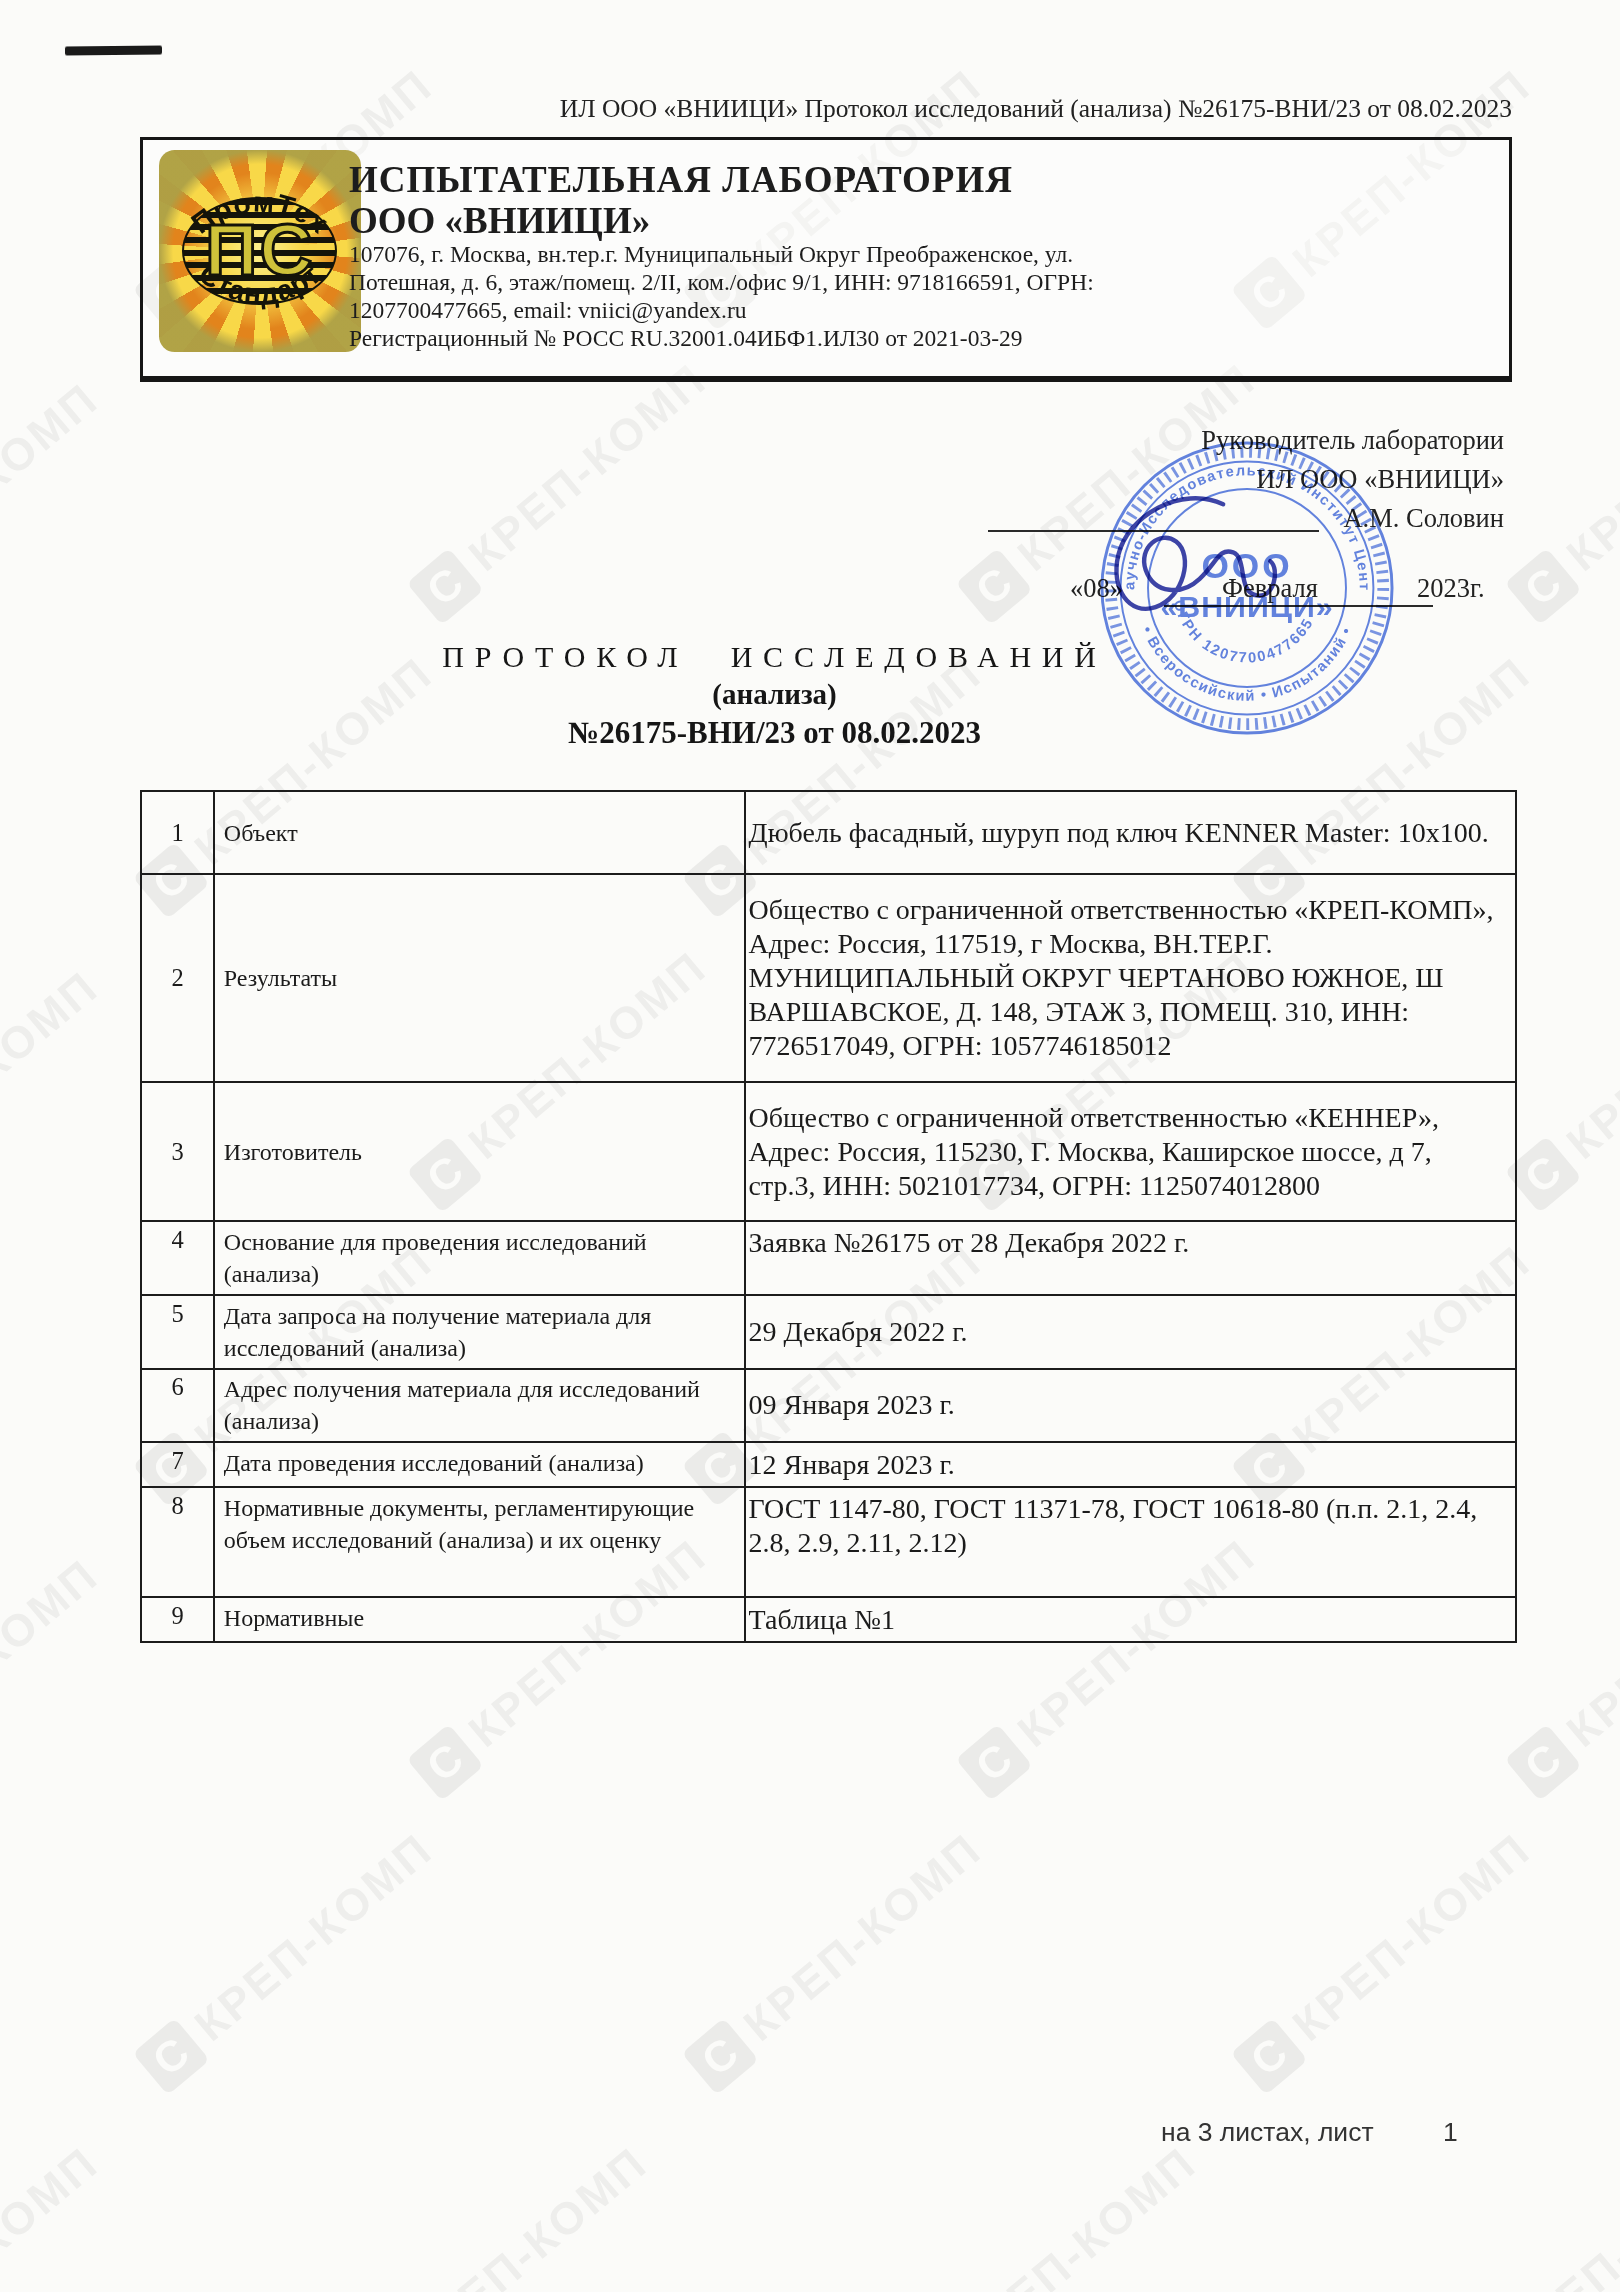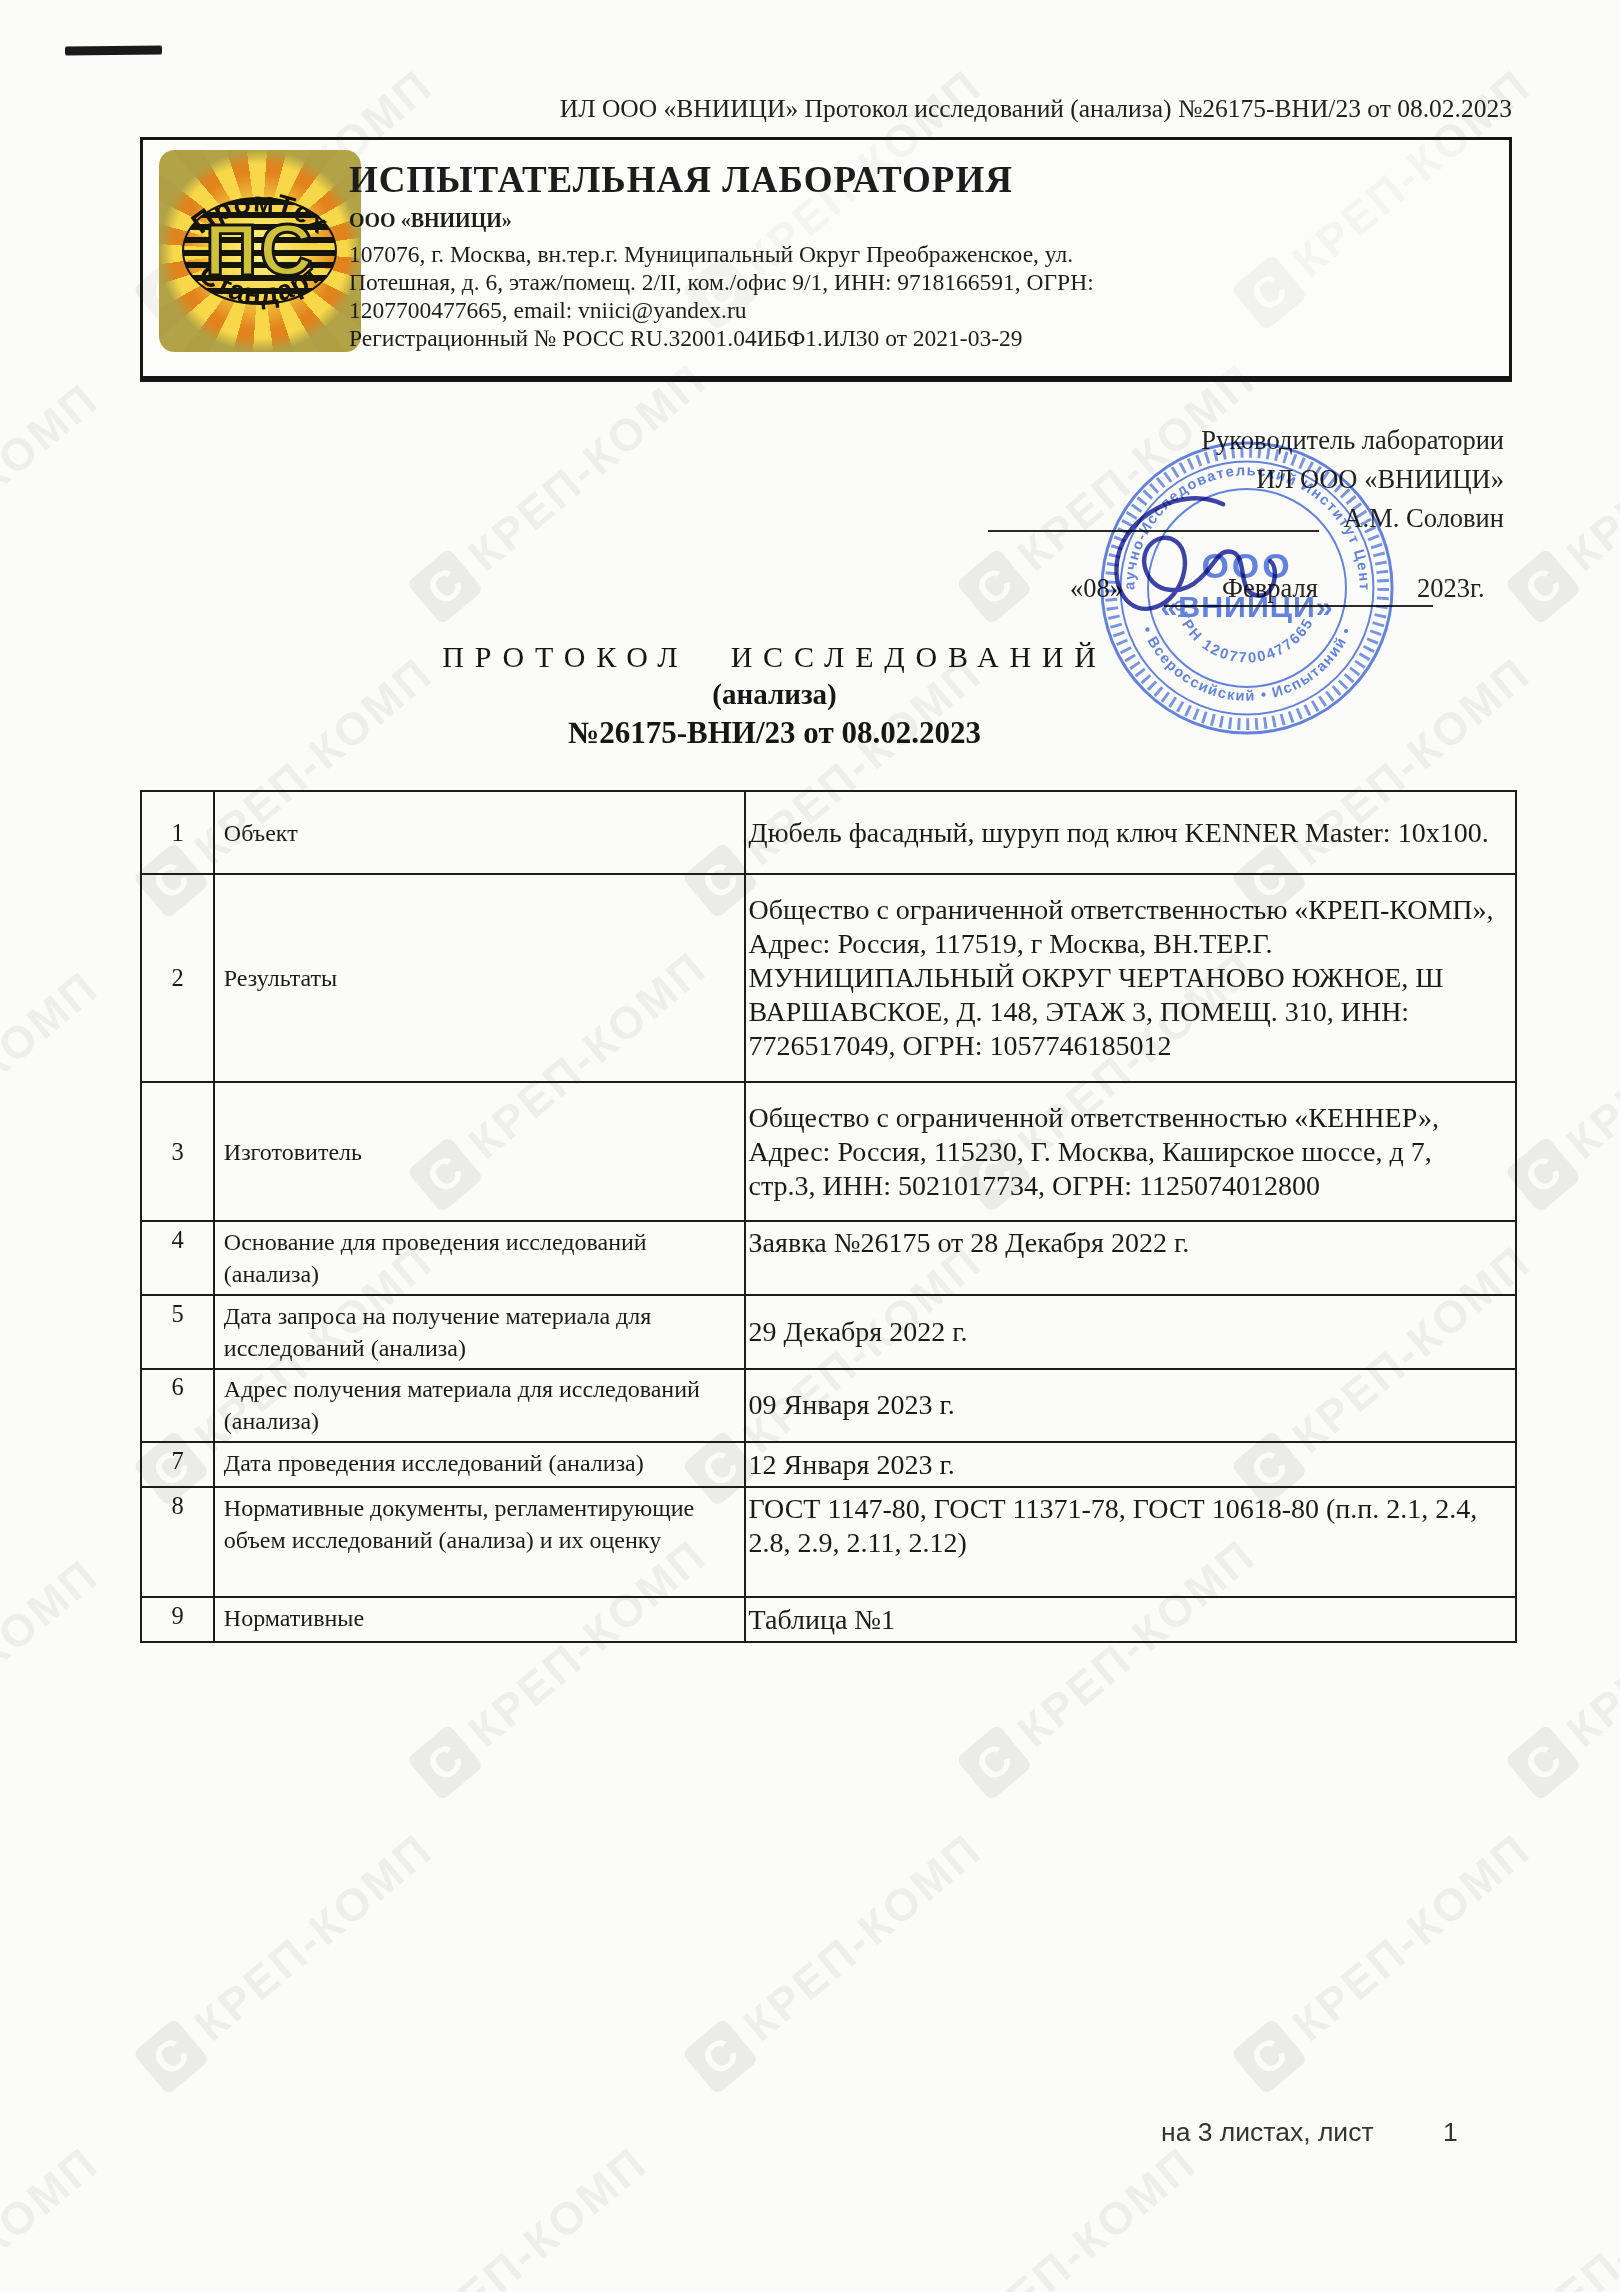--- a/index.html
+++ b/index.html
@@ -40,21 +40,21 @@
     border:2.9px solid #14140a;box-sizing:border-box;
   }
   .logo-mono{
     position:absolute;left:0;top:53px;width:202px;text-align:center;
     font-family:"Liberation Sans",sans-serif;font-weight:bold;font-size:73px;line-height:94px;
     color:#cfc23a;-webkit-text-stroke:2.9px #14140a;letter-spacing:2px;
   }
   .logo-arc{font-family:"Liberation Sans",sans-serif;font-weight:bold;font-size:29px;fill:#131308;letter-spacing:1px;}
   .lab-text{position:absolute;left:206px;top:17.6px;width:1127px;text-align:left;}
   .lab-title{font-size:37px;font-weight:bold;line-height:43px;letter-spacing:1px;}
-  .lab-org{font-size:20px;font-weight:bold;line-height:39px;}
+  .lab-org{font-size:37px;font-weight:bold;line-height:39px;}
   .lab-addr{font-size:23.5px;line-height:28px;}
   
   .sig-lines{position:absolute;top:421px;right:116px;text-align:right;font-size:26.5px;line-height:39px;color:#222;}
   .sig-underline{position:absolute;left:988px;top:530px;width:331px;border-top:2px solid #2a2a2a;}
   .date-row{position:absolute;left:1070px;top:573px;font-size:26.5px;color:#222;white-space:nowrap;}
   .date-month{display:inline-block;width:294px;text-align:center;}
   .date-underline{position:absolute;left:1164px;top:605px;width:269px;border-top:2px solid #2a2a2a;}
   .stamp{position:absolute;left:1100px;top:441px;width:294px;height:294px;mix-blend-mode:multiply;opacity:.87;z-index:2;}
   .stamp .ring{stroke:#4a6fd8;fill:none;}
   .stamp text{fill:#4a6fd8;font-family:"Liberation Sans",sans-serif;font-weight:bold;}

